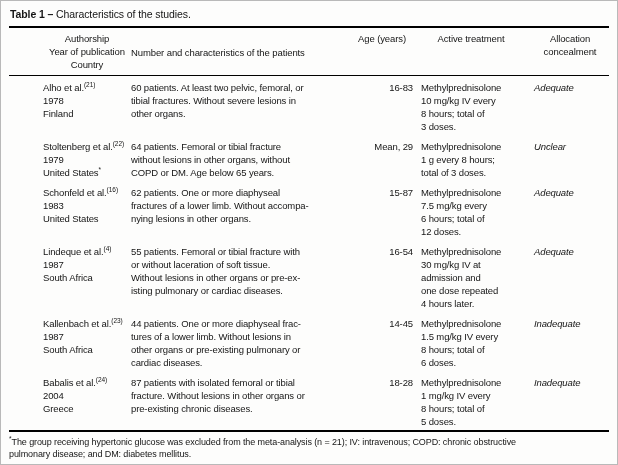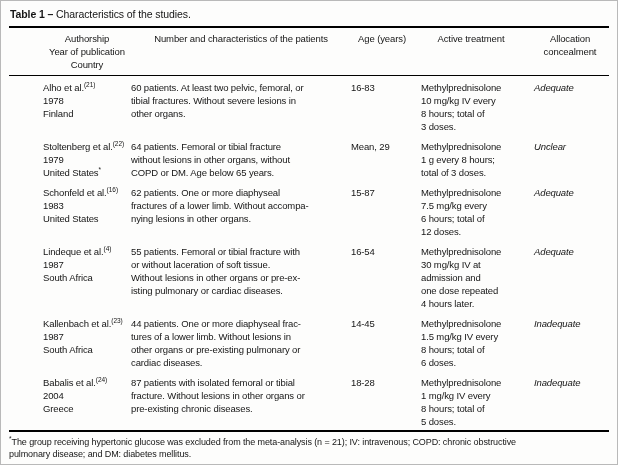--- a/index.html
+++ b/index.html
@@ -30,37 +30,37 @@
 
   .thead {
     border-top:2px solid #000;
     border-bottom:1px solid #000;
     padding:4px 0 4px;
     font-size:9.5px;
     line-height:13px;
     letter-spacing:-0.1px;
   }
   .thead .h1 { padding-left:34px; text-align:center; }
-  .thead .h2 { text-align:center; }
+  .thead .h2 { text-align:left;margin-top:14px; }
   .thead .h3, .thead .h4, .thead .h5 { text-align:center; }
 
   .tbody { border-bottom:2px solid #000; }
 
   .trow {
     display:grid;
     grid-template-columns:122px 220px 62px 116px 82px;
     padding:5px 0 2px;
     font-size:9.5px;
     line-height:13px;
     letter-spacing:-0.12px;
   }
   .c1 { padding-left:34px; white-space:nowrap; }
   .c1 div { white-space:nowrap; }
   .c2 { white-space:pre-line; }
-  .c3 { text-align:left; }
+  .c3 { text-align:right; }
   .c4 { padding-left:8px; white-space:pre-line; }
   .c5 { padding-left:5px;font-style:italic; }
 
   sup {
     font-size:6.5px;
     vertical-align:4px;
     letter-spacing:0;
     line-height:0;
   }
 

